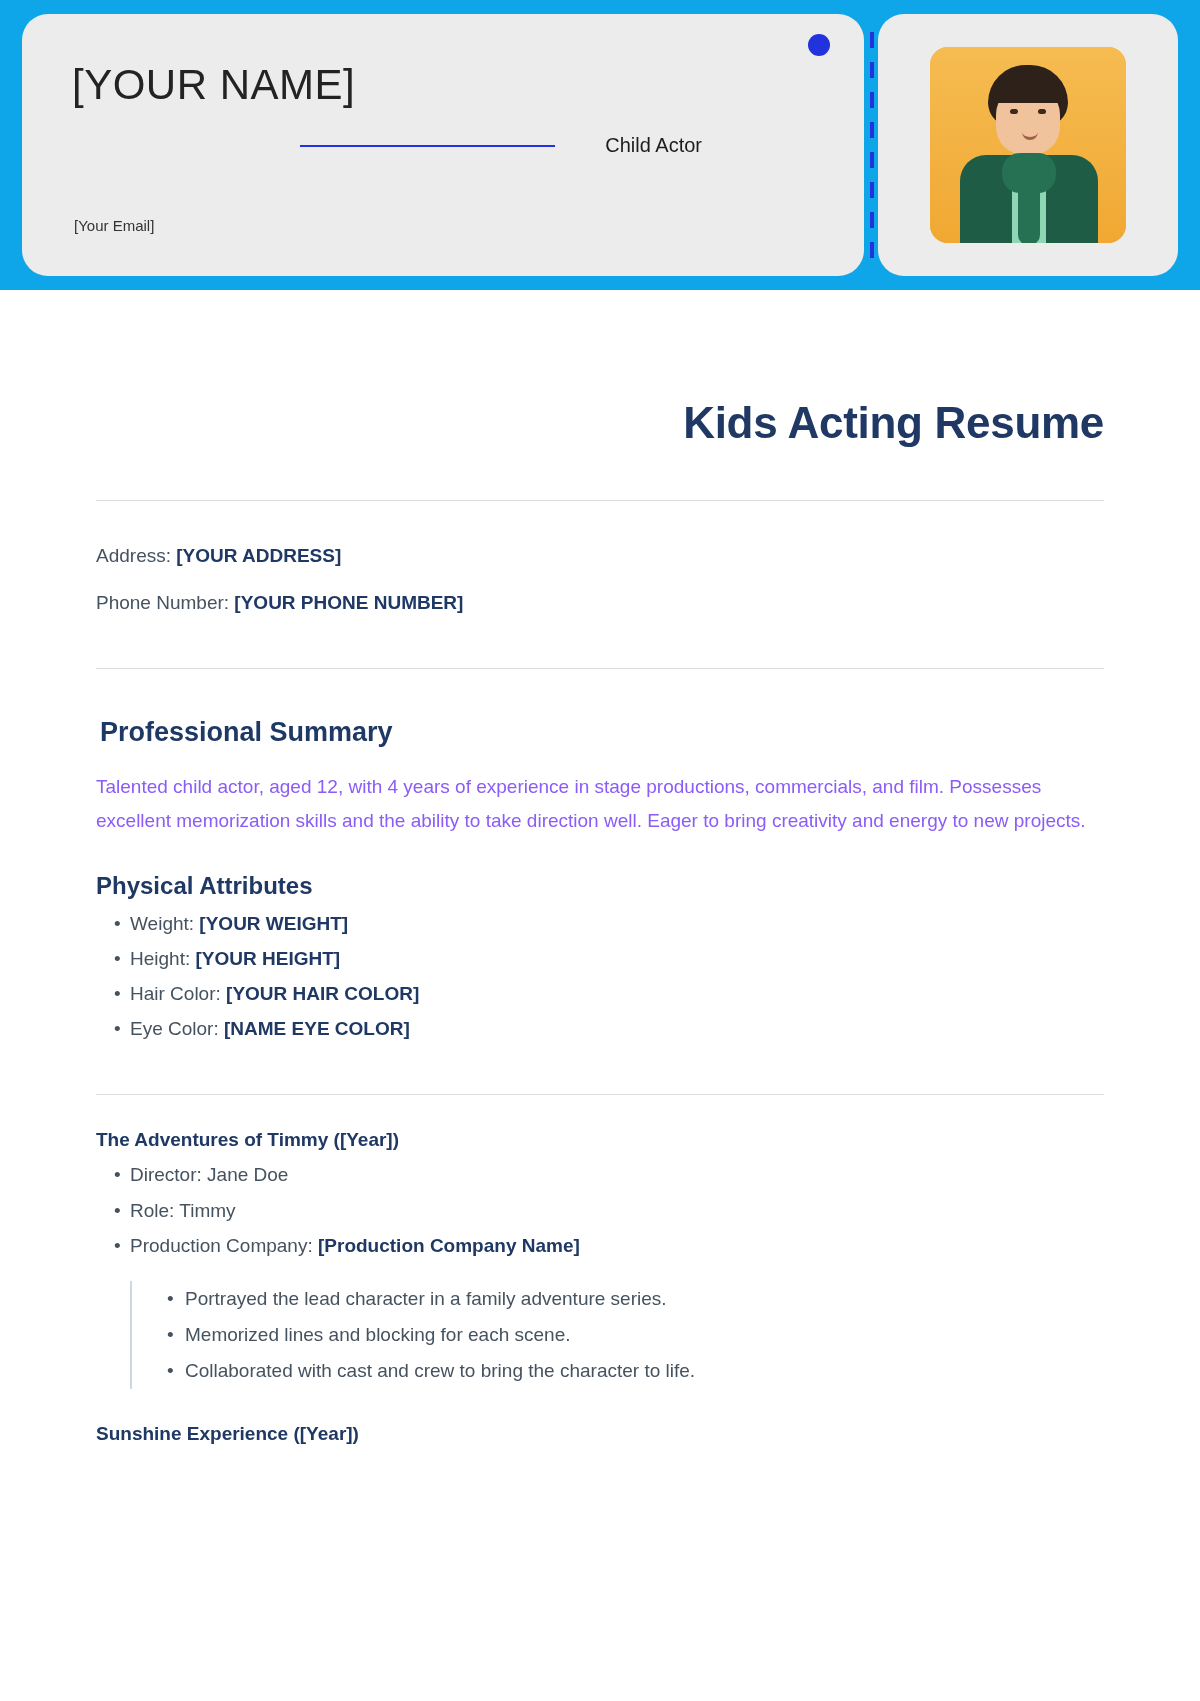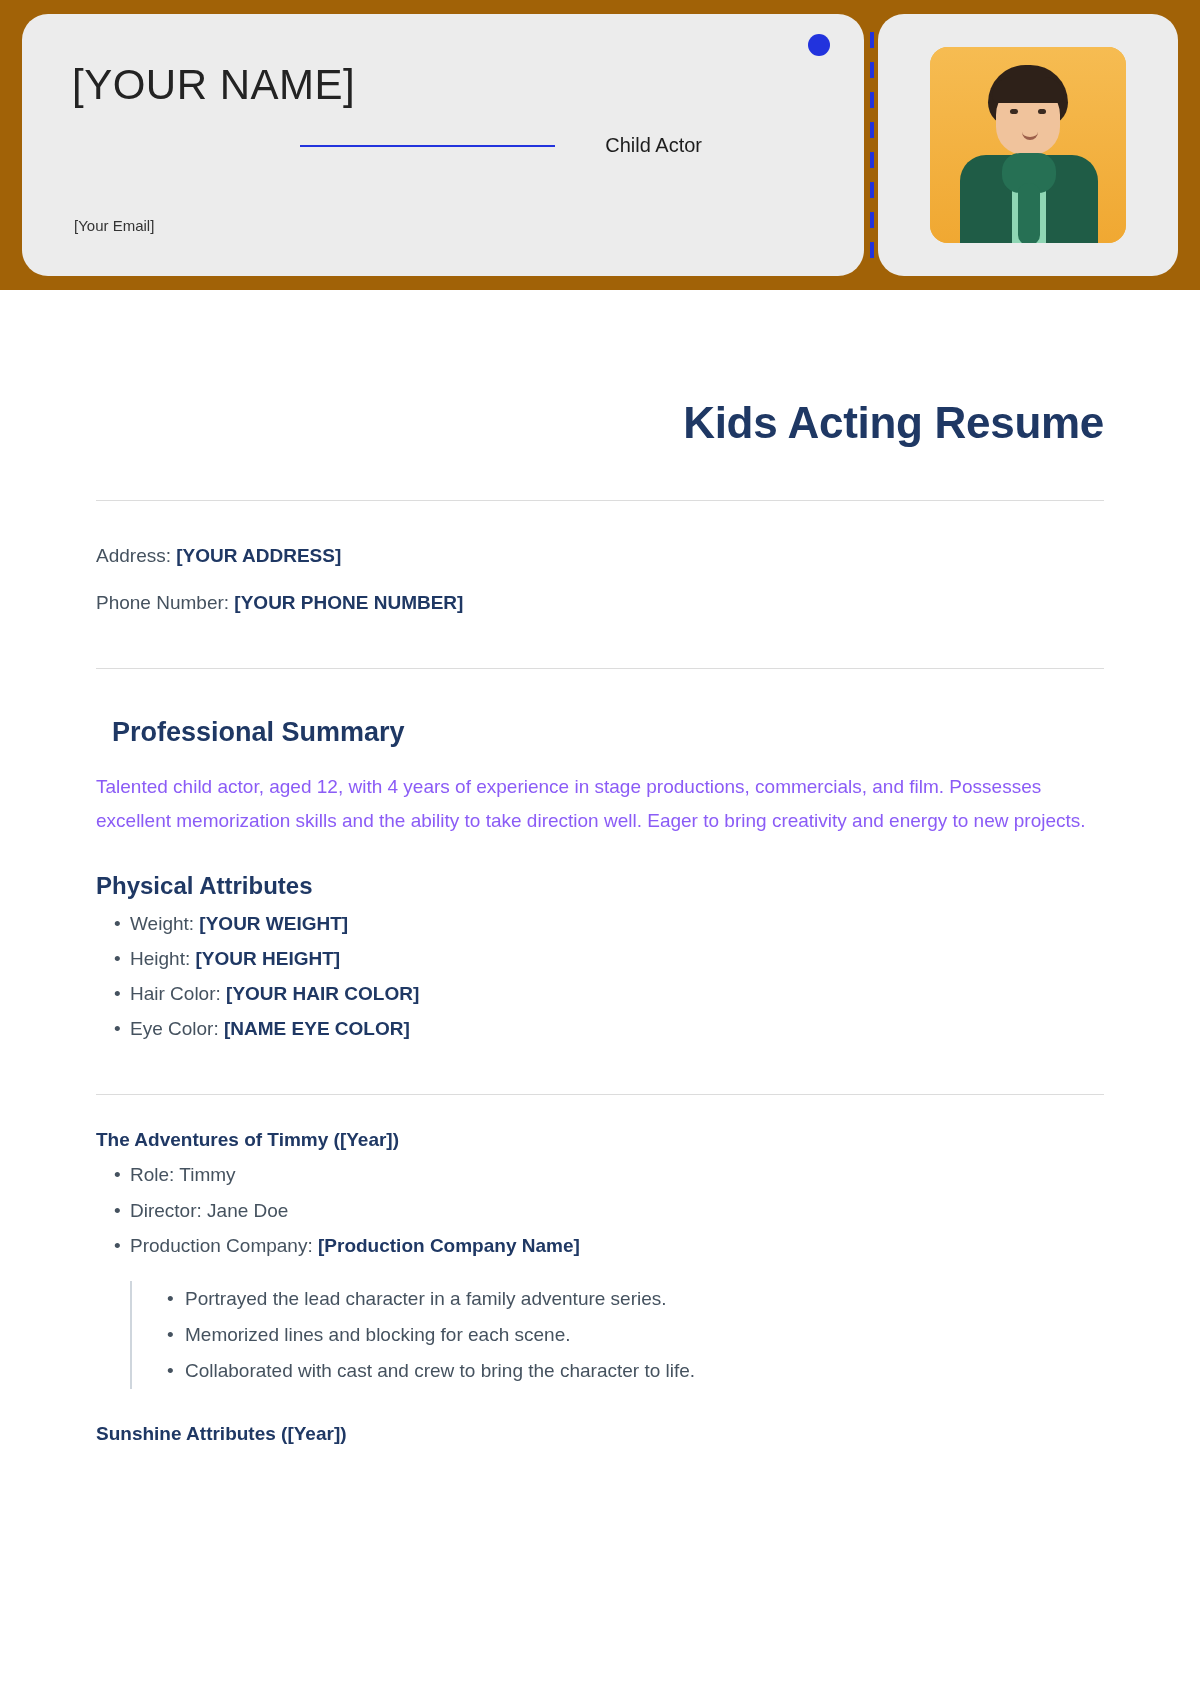--- a/index.html
+++ b/index.html
@@ -9,21 +9,21 @@
   }
   body {
     width: 1200px;
     font-family: "Liberation Sans", sans-serif;
     color: #2c3e50;
     -webkit-font-smoothing: antialiased;
   }
 
   
   .header-band {
-    background: #a16207;
+    background: #0ea5e9;
     padding: 14px 22px 14px 22px;
     display: flex;
     align-items: stretch;
     gap: 14px;
     box-sizing: border-box;
     height: 290px;
   }
   .header-card {
     background: #ececec;
     border-radius: 26px;
@@ -151,21 +151,21 @@
     color: #45525f;
     margin-bottom: 20px;
     line-height: 1.4;
   }
   .contact-line b { color: #1f3864; }
 
   .section-title {
     font-size: 27px;
     font-weight: bold;
     color: #1f3864;
-    margin: 48px 0 22px 16px;
+    margin: 48px 0 22px 4px;
   }
   .body-text {
     font-size: 19px;
     line-height: 1.78;
     color: #8b5cf6;
     margin: 0;
   }
   .sub-title {
     font-size: 24px;
     font-weight: bold;
@@ -305,41 +305,41 @@
   <div class="rule" style="margin-top:48px;"></div>
 
 
   <div>
     <div class="exp-heading">
       <span>The Adventures of Timmy</span>
       <span class="year">([Year])</span>
     </div>
     <ul class="plain">
       <li>
+        <span>Director:</span>
+        <span>Jane Doe</span>
+      </li>
+      <li>
         <span>Role:</span>
         <span>Timmy</span>
-      </li>
-      <li>
-        <span>Director:</span>
-        <span>Jane Doe</span>
       </li>
       <li>
         <span>Production Company:</span>
         <b>[Production Company Name]</b>
       </li>
     </ul>
     <div class="exp-sub">
       <ul>
         <li>Portrayed the lead character in a family adventure series.</li>
         <li>Memorized lines and blocking for each scene.</li>
         <li>Collaborated with cast and crew to bring the character to life.</li>
       </ul>
     </div>
   </div>
 
   <div>
     <div class="exp-heading" style="margin-bottom:0;">
-      <span>Sunshine Attributes</span>
+      <span>Sunshine Experience</span>
       <span class="year">([Year])</span>
     </div>
   </div>
 
 </div>
 
 </body></html>

